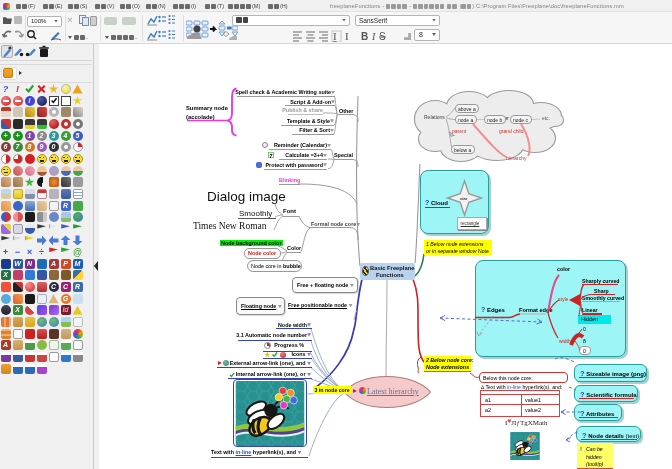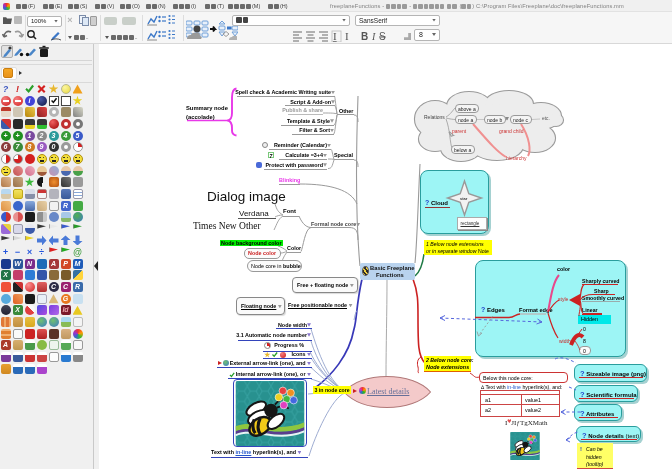--- a/index.html
+++ b/index.html
@@ -469,25 +469,25 @@
 <div class="txt" style="right:345px;top:108px;font-size:5.4px;font-weight:bold;color:#000;">Calculate =3+4<i class="gt"></i></div>
 <div class="ul" style="left:180px;top:115px;width:48px;height:1px;background:#9a9a9a"></div>
 <div class="txt" style="left:235px;top:108px;font-size:5.4px;font-weight:bold;color:#000;">Special</div>
 <div class="ul" style="left:235px;top:115.4px;width:20px;height:1px;background:#9a9a9a"></div>
 <i class="a" style="left:157px;top:118px;width:6px;height:6px;border-radius:2px;background:#4a6ad8"></i>
 <div class="txt" style="right:345px;top:117.5px;font-size:5.4px;font-weight:bold;color:#000;">Protect with password<i class="gt"></i></div>
 <div class="ul" style="left:165px;top:124.6px;width:63px;height:1px;background:#9a9a9a"></div>
 <div class="txt" style="left:180px;top:133px;font-size:5.4px;font-weight:bold;color:#e838e8;">Blinking</div>
 <div class="ul" style="left:180px;top:139.8px;width:21px;height:1px;background:#9a9a9a"></div>
 <div class="txt" style="left:108px;top:145px;font-size:13.5px;font-weight:normal;color:#111;">Dialog image</div>
-<div class="txt" style="left:140px;top:164.5px;font-size:8px;font-weight:normal;color:#111;">Verdana</div>
+<div class="txt" style="left:140px;top:164.5px;font-size:8px;font-weight:normal;color:#111;">Smoothly</div>
 <div class="ul" style="left:139px;top:173.5px;width:38px;height:1px;background:#555"></div>
 <div class="txt" style="left:184px;top:164px;font-size:6px;font-weight:bold;color:#000;">Font</div>
 <div class="ul" style="left:184px;top:171.8px;width:16px;height:1px;background:#9a9a9a"></div>
-<div class="txt" style="left:94px;top:177px;font-size:9.5px;font-weight:normal;color:#111;font-family:'Liberation Serif',serif">Times New Other</div>
+<div class="txt" style="left:94px;top:177px;font-size:9.5px;font-weight:normal;color:#111;font-family:'Liberation Serif',serif">Times New Roman</div>
 <div class="txt" style="left:121px;top:196px;font-size:5.4px;font-weight:bold;color:#000;background:#00ee00;padding:0 1px">Node background color</div>
 <div class="nb" style="left:144.5px;top:203.5px;width:37px;height:11px;border-radius:5px"></div>
 <div class="txt" style="left:149px;top:206px;font-size:5.4px;font-weight:bold;color:#cc2222;">Node color</div>
 <div class="txt" style="left:188px;top:201px;font-size:5.4px;font-weight:bold;color:#000;">Color</div>
 <div class="ul" style="left:188px;top:207.6px;width:14px;height:1px;background:#9a9a9a"></div>
 <div class="nb" style="left:147.5px;top:215.5px;width:55px;height:12px;border-radius:6px"></div>
 <div class="txt" style="left:152px;top:218.5px;font-size:5.4px;font-weight:normal;color:#000;">Node core in <b>bubble</b></div>
 <div class="txt" style="left:212px;top:177px;font-size:5.4px;font-weight:bold;color:#444;">Formal node core<i class="gt"></i></div>
 <div class="a" style="left:193px;top:233px;width:66px;height:16px;background:#fafafa;border:1.3px solid #888;border-radius:4px;box-shadow:1px 1px 1px rgba(0,0,0,.15)"></div>
 <div class="txt" style="left:198px;top:238px;font-size:5.4px;font-weight:bold;color:#000;">Free + floating node <i class="gt"></i></div>
@@ -600,21 +600,21 @@
 <div class="ul" style="left:482px;top:395.2px;width:56px;height:1px;background:#cc2222"></div>
 <div class="a" style="left:478px;top:399px;width:36px;height:26px;background:#ffff66;border-bottom:1.4px solid #cc4444"></div>
 <div class="txt" style="left:481px;top:402px;font-size:6px;font-weight:bold;color:#2244cc;">!</div>
 <div class="txt" style="left:487px;top:402px;font-size:5.2px;font-weight:normal;color:#000;"><i>Can be</i></div>
 <div class="txt" style="left:487px;top:409.5px;font-size:5.2px;font-weight:normal;color:#000;"><i>hidden</i></div>
 <div class="txt" style="left:487px;top:417px;font-size:5.2px;font-weight:normal;color:#000;"><i>(tooltip)</i></div>
 <div class="a" style="left:214px;top:342px;width:38px;height:8px;background:#ffff00"></div>
 <div class="txt" style="left:215.5px;top:343px;font-size:5.2px;font-weight:bold;color:#000;">3 in node core</div>
 <i class="a" style="left:254px;top:345px;width:4px;height:4px;background:#cc2222;clip-path:polygon(0 0,100% 50%,0 100%)"></i>
 <i class="a" style="left:260px;top:343px;width:7px;height:7px;border-radius:50%;background:conic-gradient(#e33,#f90,#2b2,#36c,#c3c,#e33)"></i>
-<div class="txt" style="left:268px;top:343px;font-size:8px;font-weight:normal;color:#667099;font-family:'Liberation Serif',serif"><span style="text-decoration:underline">Latest details</span></div>
+<div class="txt" style="left:268px;top:343px;font-size:8px;font-weight:normal;color:#667099;font-family:'Liberation Serif',serif"><span style="text-decoration:underline">Latest hierarchy</span></div>
 <svg class="a" style="left:0;top:0;pointer-events:none" width="573" height="425" viewBox="0 0 573 425">
 
 <g fill="none" stroke="#cc2222">
 <path d="M376,273.5 L410,273.5 C416,273.5 416,270 421,270" stroke-width="1.3"></path>
 <path d="M421,270 L447,270" stroke="#cc9999" stroke-width="0.9"></path>
 <path d="M449,268 C452,252 454,238 460,231" stroke="#e8488c" stroke-width="2"></path>
 <path d="M449,268 C453,262 456,258 460,256" stroke-width="1.2"></path>
 <path d="M449,269 C452,280 455,288 459,294" stroke-width="1.2"></path>
 <path d="M481,256 C482,247 482,243 485,240.5 L519,240.5" stroke-width="1.1"></path>
 <path d="M481,256 C484,251.5 488,250.5 494,250.5 L516,250.5" stroke-width="1.1"></path>

